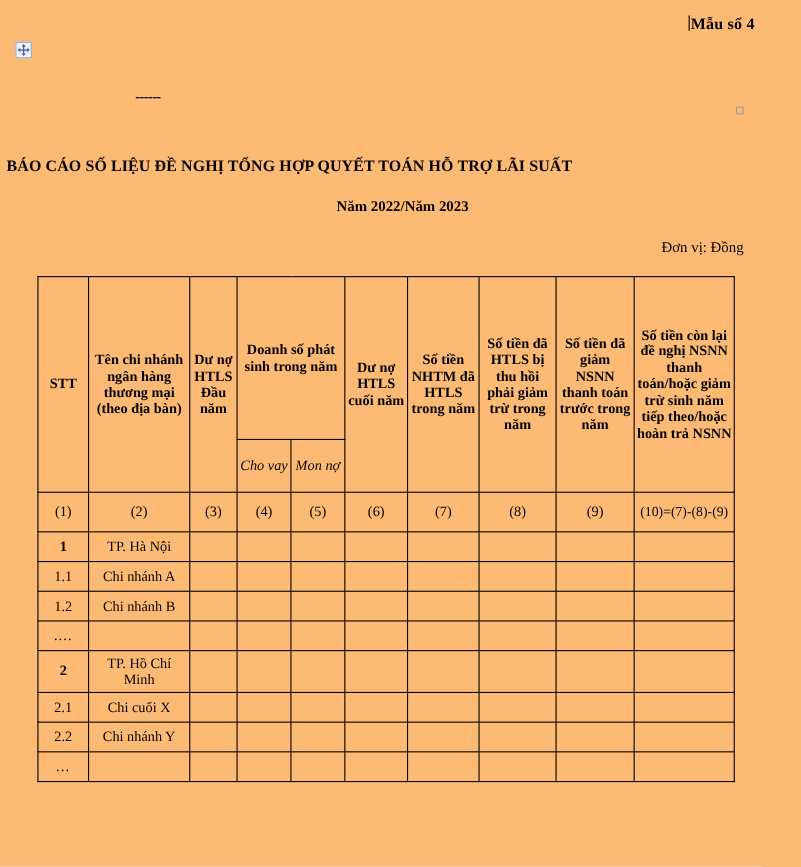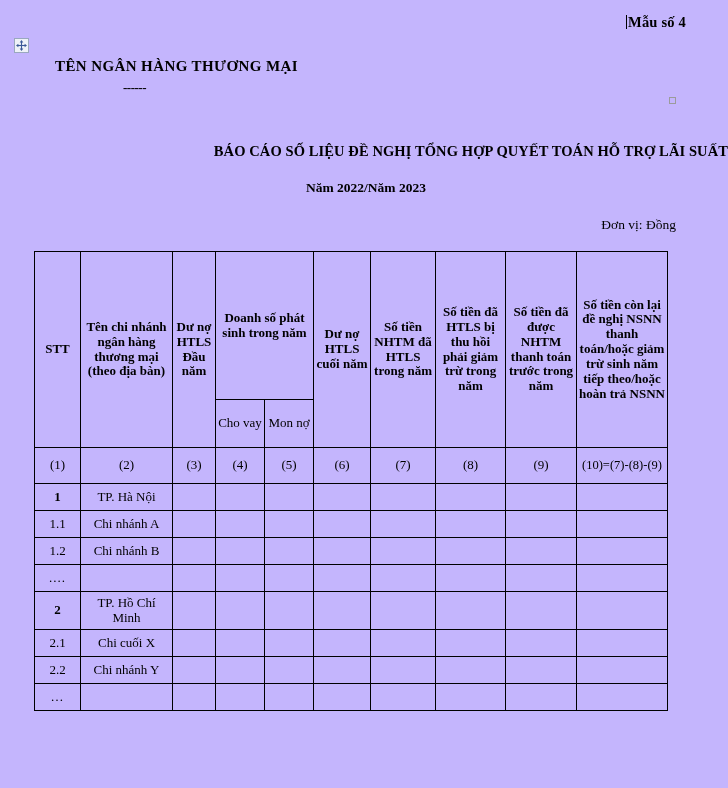--- a/index.html
+++ b/index.html
@@ -13,21 +13,21 @@
     position: relative;
     font-family: "Liberation Serif", "DejaVu Serif", serif;
     color: #000000;
     overflow: hidden;
   }
 
   .page {
     position: relative;
     width: 728px;
     height: 788px;
-    background: #c4b5fd;
+    background: #fdba74;
   }
 
   
   .form-code {
     position: absolute;
     top: 14px;
     right: 42px;
     font-size: 14.5px;
     font-weight: bold;
     letter-spacing: 0.2px;
@@ -86,25 +86,25 @@
     letter-spacing: -0.5px;
     color: #000;
   }
 
   
   .doc-title {
     position: absolute;
     left: 0;
     right: 0;
     top: 143px;
-    text-align: right;
+    text-align: left;
     font-size: 14.5px;
     font-weight: bold;
     letter-spacing: 0.1px;
-    padding-left: 18px;
+    padding-left: 6px;
   }
   .doc-subtitle {
     position: absolute;
     left: 0;
     right: 0;
     top: 180px;
     text-align: center;
     font-size: 13.5px;
     font-weight: bold;
     padding-left: 4px;
@@ -132,21 +132,21 @@
     vertical-align: middle;
     text-align: center;
     line-height: 1.14;
     box-sizing: border-box;
     word-wrap: break-word;
   }
   .report-table th {
     font-weight: bold;
   }
   .hdr-tall { height: 196px; }
-  .sub-row td { height: 48px; }
+  .sub-row td { height: 48px; font-style: italic; }
   .numrow td {
     height: 36px;
     font-weight: normal;
     font-size: 13px;
   }
   .numrow td.formula { font-size: 12.5px; line-height: 1.1; }
 
   .data-row td { height: 27px; }
   .data-row.tall td { height: 38px; }
   .cell-stt { font-weight: bold; }
@@ -192,21 +192,20 @@
         <polygon points="1,6.5 3.4,4.7 3.4,8.3"></polygon>
         <polygon points="12,6.5 9.6,4.7 9.6,8.3"></polygon>
       </g>
     </svg>
   </div>
 
   <div class="anchor-square"></div>
 
   <div class="form-code"><span class="text-caret"></span><span>Mẫu số 4</span></div>
 
-  <div class="bank-name">TÊN NGÂN HÀNG THƯƠNG MẠI</div>
   <div class="bank-rule">------</div>
 
   <div class="doc-title">BÁO CÁO SỐ LIỆU ĐỀ NGHỊ TỔNG HỢP QUYẾT TOÁN HỖ TRỢ LÃI SUẤT</div>
   <div class="doc-subtitle">Năm 2022/Năm 2023</div>
   <div class="unit-line">Đơn vị: Đồng</div>
 
   <table class="report-table">
     <colgroup>
       <col class="c1">
         <col class="c2">
@@ -221,21 +220,21 @@
     </colgroup>
     <thead>
       <tr>
         <th class="hdr-tall" rowspan="2">STT</th>
         <th rowspan="2">Tên chi nhánh ngân hàng thương mại (theo địa bàn)</th>
         <th rowspan="2">Dư nợ HTLS Đầu năm</th>
         <th colspan="2">Doanh số phát sinh trong năm</th>
         <th rowspan="2">Dư nợ HTLS cuối năm</th>
         <th rowspan="2">Số tiền NHTM đã HTLS trong năm</th>
         <th rowspan="2">Số tiền đã HTLS bị thu hồi phải giảm trừ trong năm</th>
-        <th rowspan="2">Số tiền đã được NHTM thanh toán trước trong năm</th>
+        <th rowspan="2">Số tiền đã giảm NSNN thanh toán trước trong năm</th>
         <th rowspan="2">Số tiền còn lại đề nghị NSNN thanh toán/hoặc giảm trừ sinh năm tiếp theo/hoặc hoàn trả NSNN</th>
       </tr>
       <tr class="sub-row">
         <td>Cho vay</td>
         <td>Mon nợ</td>
       </tr>
       <tr class="numrow">
         <td>(1)</td>
         <td>(2)</td>
         <td>(3)</td>

